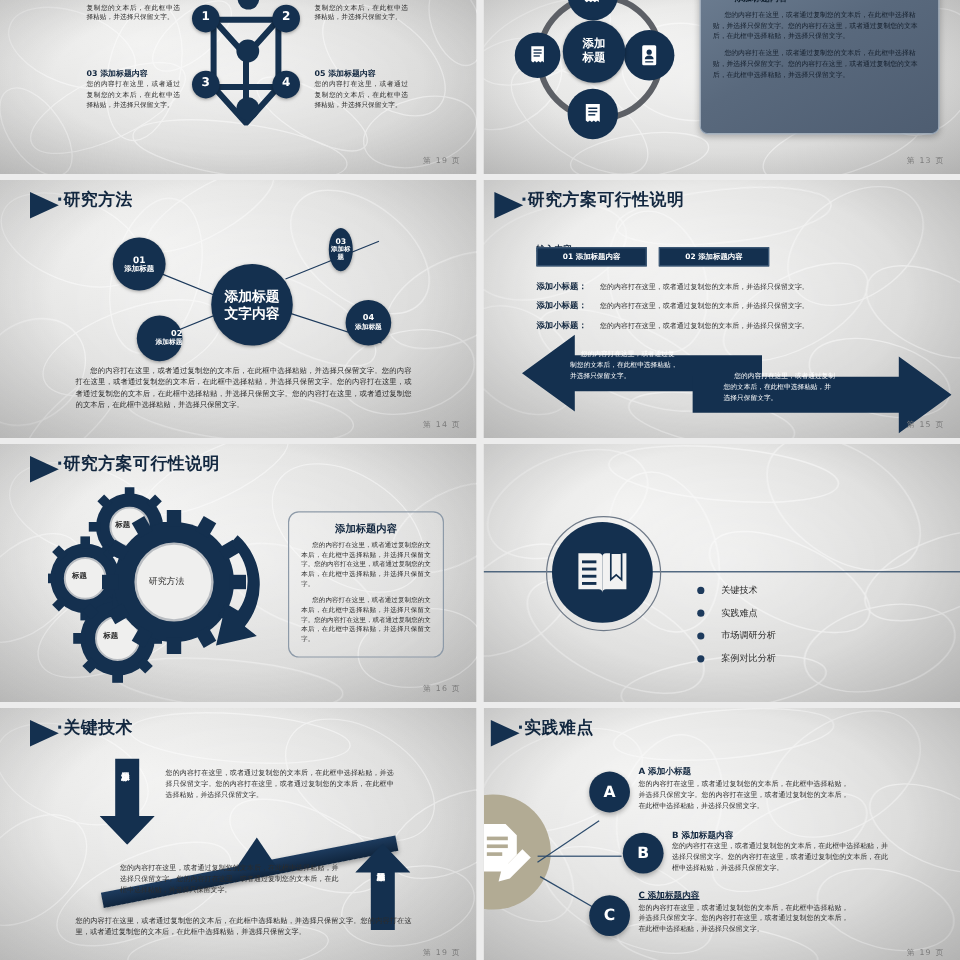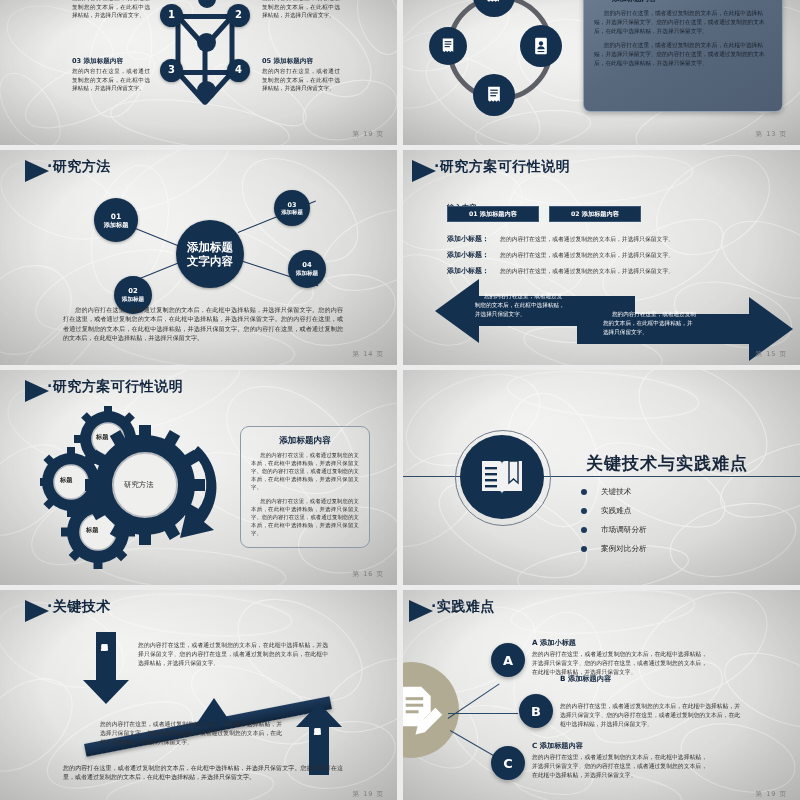--- a/index.html
+++ b/index.html
@@ -227,20 +227,24 @@
 
       <div class="iconc" style="left:70px;top:74px;width:42px;height:42px;">
         <svg width="20" height="20" viewBox="0 0 24 24">
           <path d="M5 2h14v18l-2-1.6-2 1.6-2-1.6-2 1.6-2-1.6L7 20l-2-1.6z" fill="#fff"></path>
           <rect x="7.5" y="5.5" width="9" height="1.5" fill="#14304f"></rect>
             <rect x="7.5" y="8.8" width="9" height="1.5" fill="#14304f"></rect>
             <rect x="7.5" y="12.1" width="7" height="1.5" fill="#14304f"></rect>
         </svg>
       </div>
 
+      <div class="circ" style="left:66px;top:17px;width:52px;height:52px;font-size:9.5px;">
+        <span>添加</span>
+        <span>标题</span>
+      </div>
 
       <div class="bluebox" style="left:180px;top:-18px;width:200px;height:130px;padding:9px 10px;box-sizing:border-box;">
         <div class="bt" style="font-size:7.4px;margin:2px 0 5px 18px;">添加标题内容</div>
         <p style="font-size:5.7px;">您的内容打在这里，或者通过复制您的文本后，在此框中选择粘贴，并选择只保留文字。您的内容打在这里，或者通过复制您的文本后，在此框中选择粘贴，并选择只保留文字。</p>
         <p style="font-size:5.7px;">您的内容打在这里，或者通过复制您的文本后，在此框中选择粘贴，并选择只保留文字。您的内容打在这里，或者通过复制您的文本后，在此框中选择粘贴，并选择只保留文字。</p>
       </div>
 
       <div class="pagenum">第 13 页</div>
     </div>
   </div>
@@ -277,25 +281,25 @@
 
       <div class="circ" style="left:176px;top:70px;width:68px;height:68px;font-size:11.5px;">
         <span>添加标题</span>
         <span>文字内容</span>
       </div>
 
       <div class="circ" style="left:94px;top:48px;width:44px;height:44px;font-size:6.2px;">
         <span style="font-size:7.4px;">01</span>
         <span>添加标题</span>
       </div>
-      <div class="circ" style="left:114px;top:126px;width:38px;height:38px;font-size:5.6px;">
+      <div class="circ" style="left:114px;top:113px;width:38px;height:38px;font-size:5.6px;align-items:flex-end;">
         <span style="font-size:6.8px;">02</span>
         <span>添加标题</span>
       </div>
-      <div class="circ" style="left:274px;top:40px;width:36px;height:36px;font-size:5.4px;">
+      <div class="circ" style="left:274px;top:40px;width:20px;height:36px;font-size:5.4px;">
         <span style="font-size:6.4px;">03</span>
         <span>添加标题</span>
       </div>
       <div class="circ" style="left:288px;top:100px;width:38px;height:38px;font-size:5.6px;">
         <span style="font-size:6.8px;">04</span>
         <span>添加标题</span>
       </div>
 
       <div class="body-txt" style="left:63px;top:155px;width:280px;font-size:6.1px;text-indent:2em;">您的内容打在这里，或者通过复制您的文本后，在此框中选择粘贴，并选择只保留文字。您的内容打在这里，或者通过复制您的文本后，在此框中选择粘贴，并选择只保留文字。您的内容打在这里，或者通过复制您的文本后，在此框中选择粘贴，并选择只保留文字。您的内容打在这里，或者通过复制您的文本后，在此框中选择粘贴，并选择只保留文字。</div>
 
@@ -496,21 +500,20 @@
           <path d="M4 6 h17 a3 3 0 0 1 3 3 v30 a3 3 0 0 0 -3 -3 H4z" fill="#f2f2f2"></path>
           <path d="M44 6 H27 a3 3 0 0 0 -3 3 v30 a3 3 0 0 1 3 -3 h17z" fill="#f2f2f2"></path>
           <rect x="7" y="12" width="12" height="2.4" fill="#14304f"></rect>
           <rect x="7" y="18" width="12" height="2.4" fill="#14304f"></rect>
           <rect x="7" y="24" width="12" height="2.4" fill="#14304f"></rect>
           <rect x="7" y="30" width="12" height="2.4" fill="#14304f"></rect>
           <path d="M31 6 h9 v22 l-4.5 -4 -4.5 4z" fill="#f2f2f2" stroke="#14304f" stroke-width="1.4"></path>
         </svg>
       </div>
 
-      <div style="position:absolute;left:183px;top:82px;font-size:17px;font-weight:bold;color:#17263a;letter-spacing:1px;white-space:nowrap;">关键技术与实践难点</div>
 
       <div style="position:absolute;left:178px;top:117px;">
         <div style="display:flex;align-items:center;margin-bottom:9px;">
           <span style="width:6px;height:6px;border-radius:50%;background:#1d3a5c;display:inline-block;"></span>
           <span style="margin-left:14px;font-size:7.6px;color:#2b2b2b;">关键技术</span>
         </div>
         <div style="display:flex;align-items:center;margin-bottom:9px;">
           <span style="width:6px;height:6px;border-radius:50%;background:#1d3a5c;display:inline-block;"></span>
           <span style="margin-left:14px;font-size:7.6px;color:#2b2b2b;">实践难点</span>
         </div>
@@ -616,23 +619,23 @@
       <div class="abc" style="left:116px;top:104px;width:34px;height:34px;font-size:13px;">
         <span>B</span>
       </div>
       <div class="abc" style="left:88px;top:156px;width:34px;height:34px;font-size:13px;">
         <span>C</span>
       </div>
 
       <div class="sub-h" style="position:absolute;left:129px;top:48px;font-size:7.2px;">A 添加小标题</div>
       <div class="body-txt" style="left:129px;top:60px;width:175px;font-size:5.8px;">您的内容打在这里，或者通过复制您的文本后，在此框中选择粘贴，并选择只保留文字。您的内容打在这里，或者通过复制您的文本后，在此框中选择粘贴，并选择只保留文字。</div>
 
-      <div class="sub-h" style="position:absolute;left:157px;top:84px;font-size:7.2px;">B 添加标题内容</div>
+      <div class="sub-h" style="position:absolute;left:157px;top:101px;font-size:7.2px;">B 添加标题内容</div>
       <div class="body-txt" style="left:157px;top:112px;width:180px;font-size:5.8px;">您的内容打在这里，或者通过复制您的文本后，在此框中选择粘贴，并选择只保留文字。您的内容打在这里，或者通过复制您的文本后，在此框中选择粘贴，并选择只保留文字。</div>
 
-      <div class="sub-h" style="position:absolute;left:129px;top:151px;font-size:7.2px;">C 添加标题内容</div>
+      <div class="sub-h" style="position:absolute;left:129px;top:151px;font-size:7.2px;text-decoration:underline;">C 添加标题内容</div>
       <div class="body-txt" style="left:129px;top:163px;width:175px;font-size:5.8px;">您的内容打在这里，或者通过复制您的文本后，在此框中选择粘贴，并选择只保留文字。您的内容打在这里，或者通过复制您的文本后，在此框中选择粘贴，并选择只保留文字。</div>
 
       <div class="pagenum">第 19 页</div>
     </div>
   </div>
 
 </div>
 
 </body></html>

